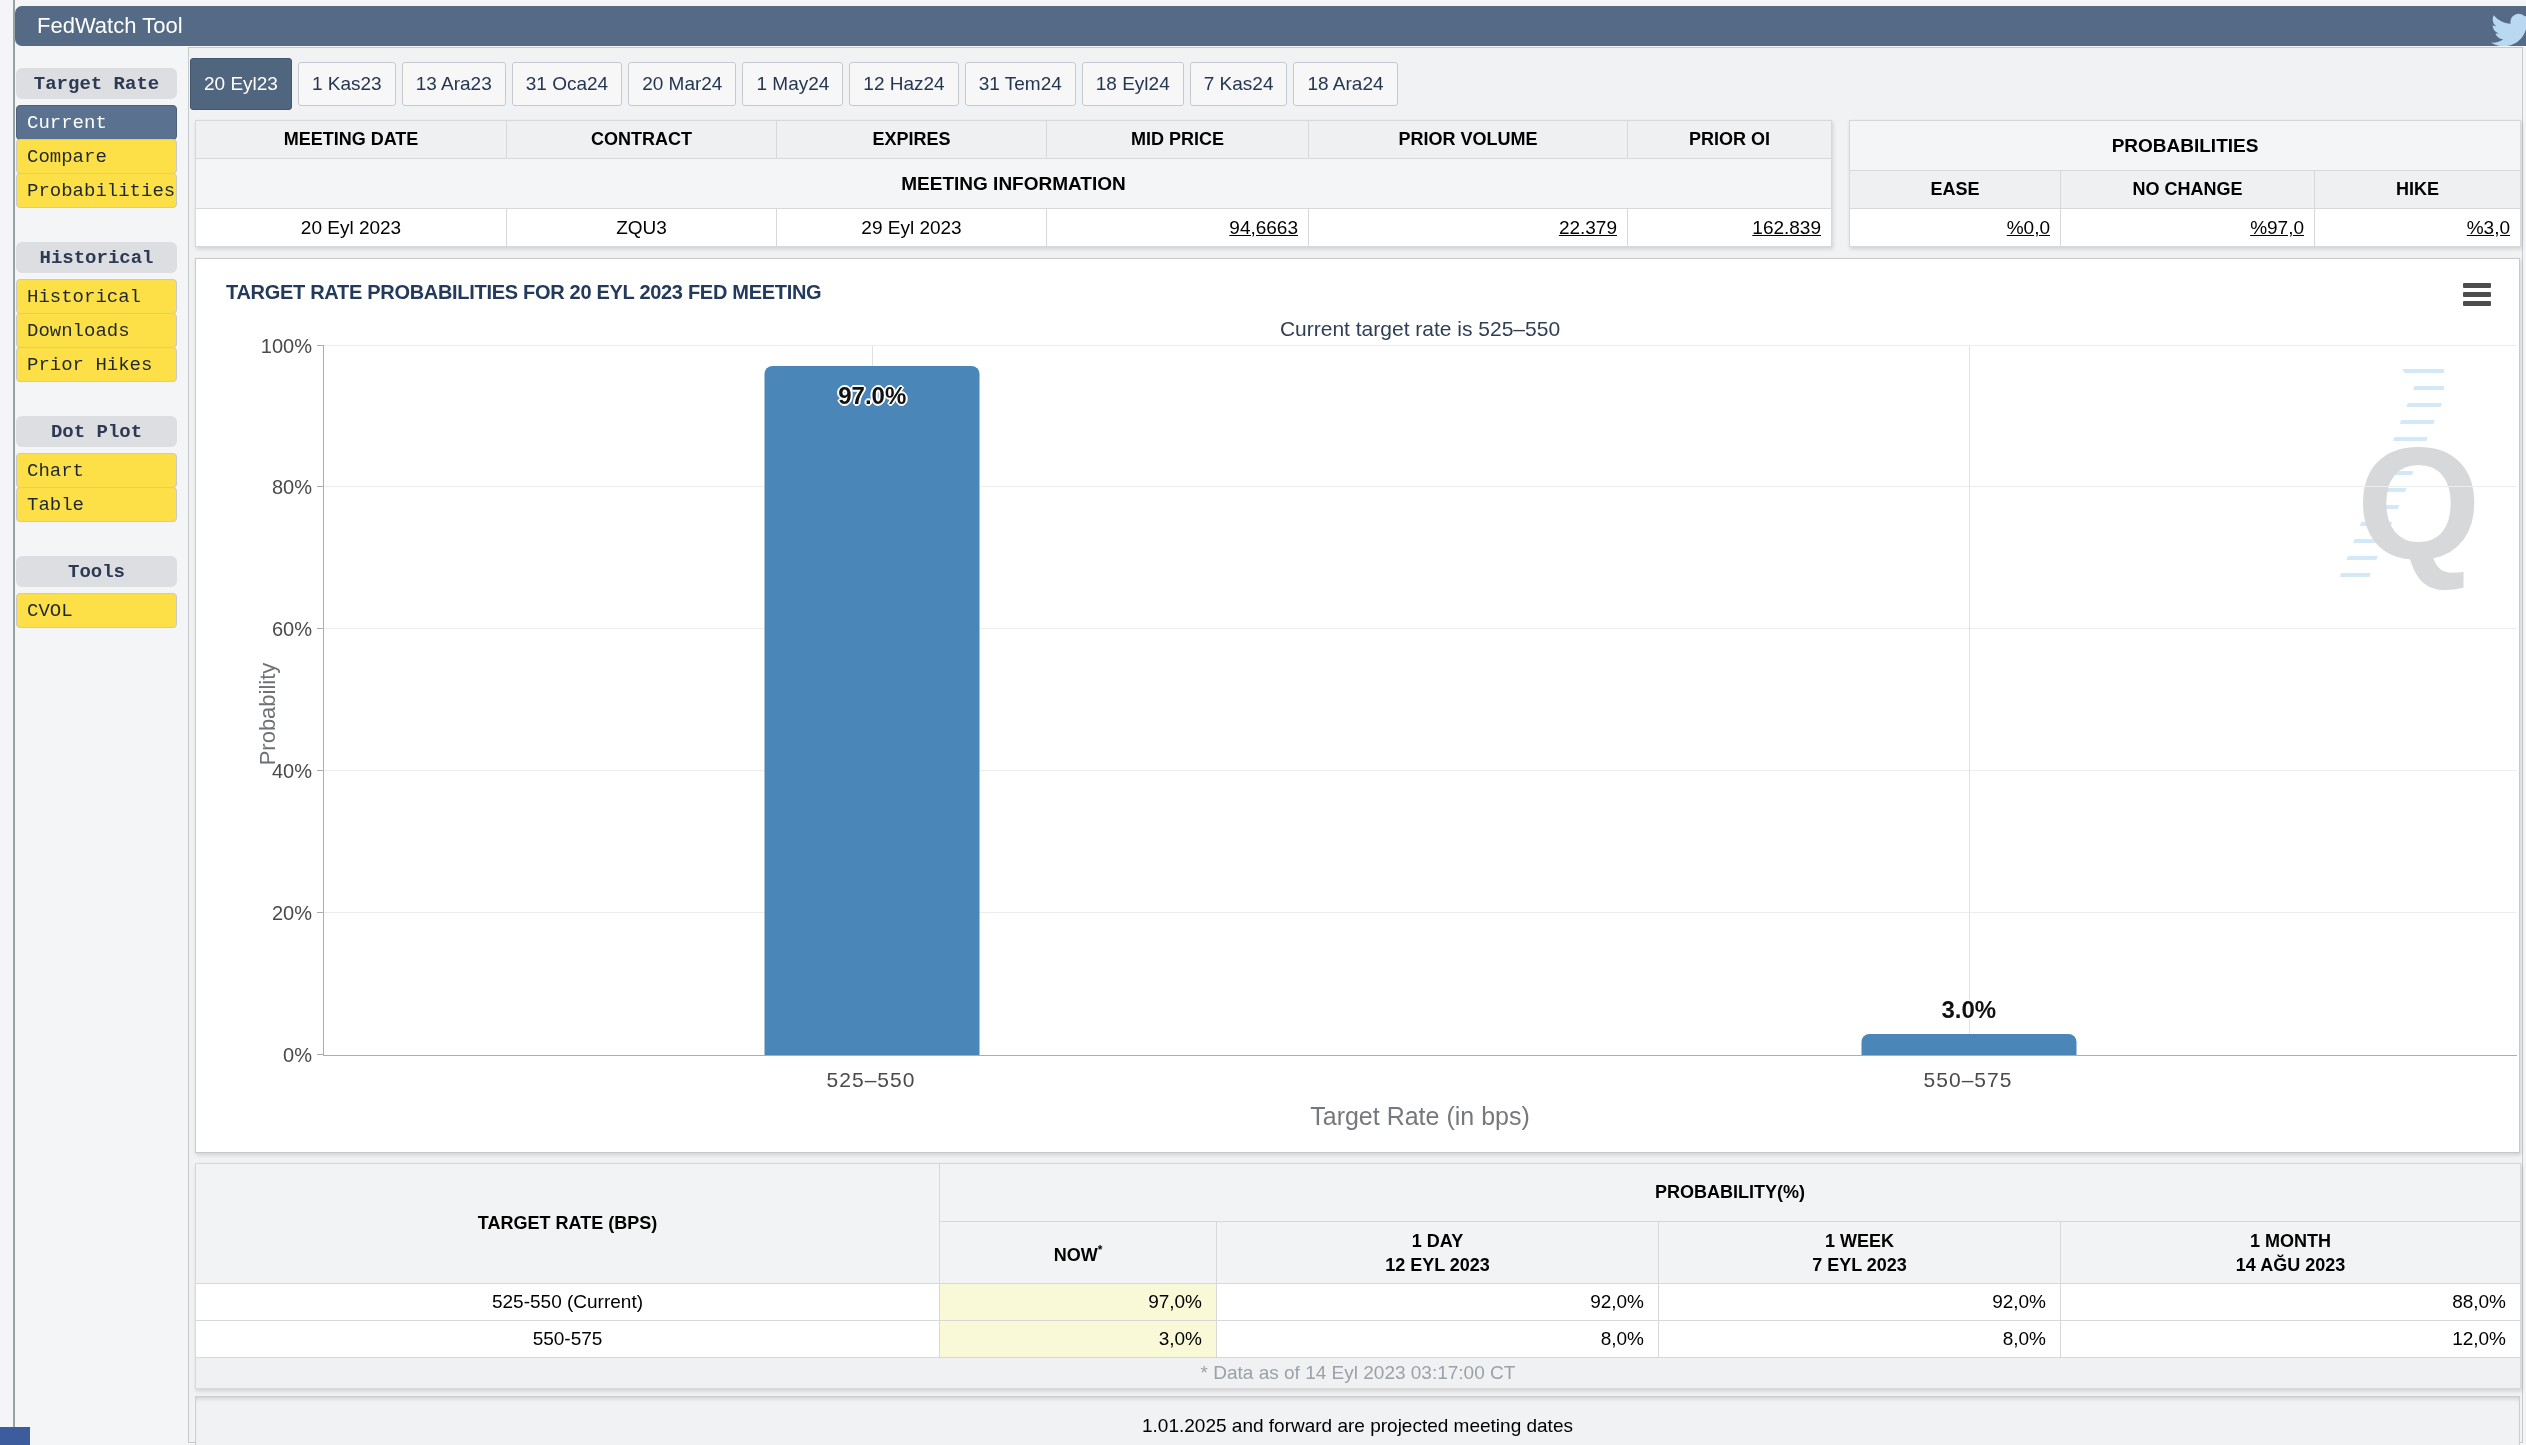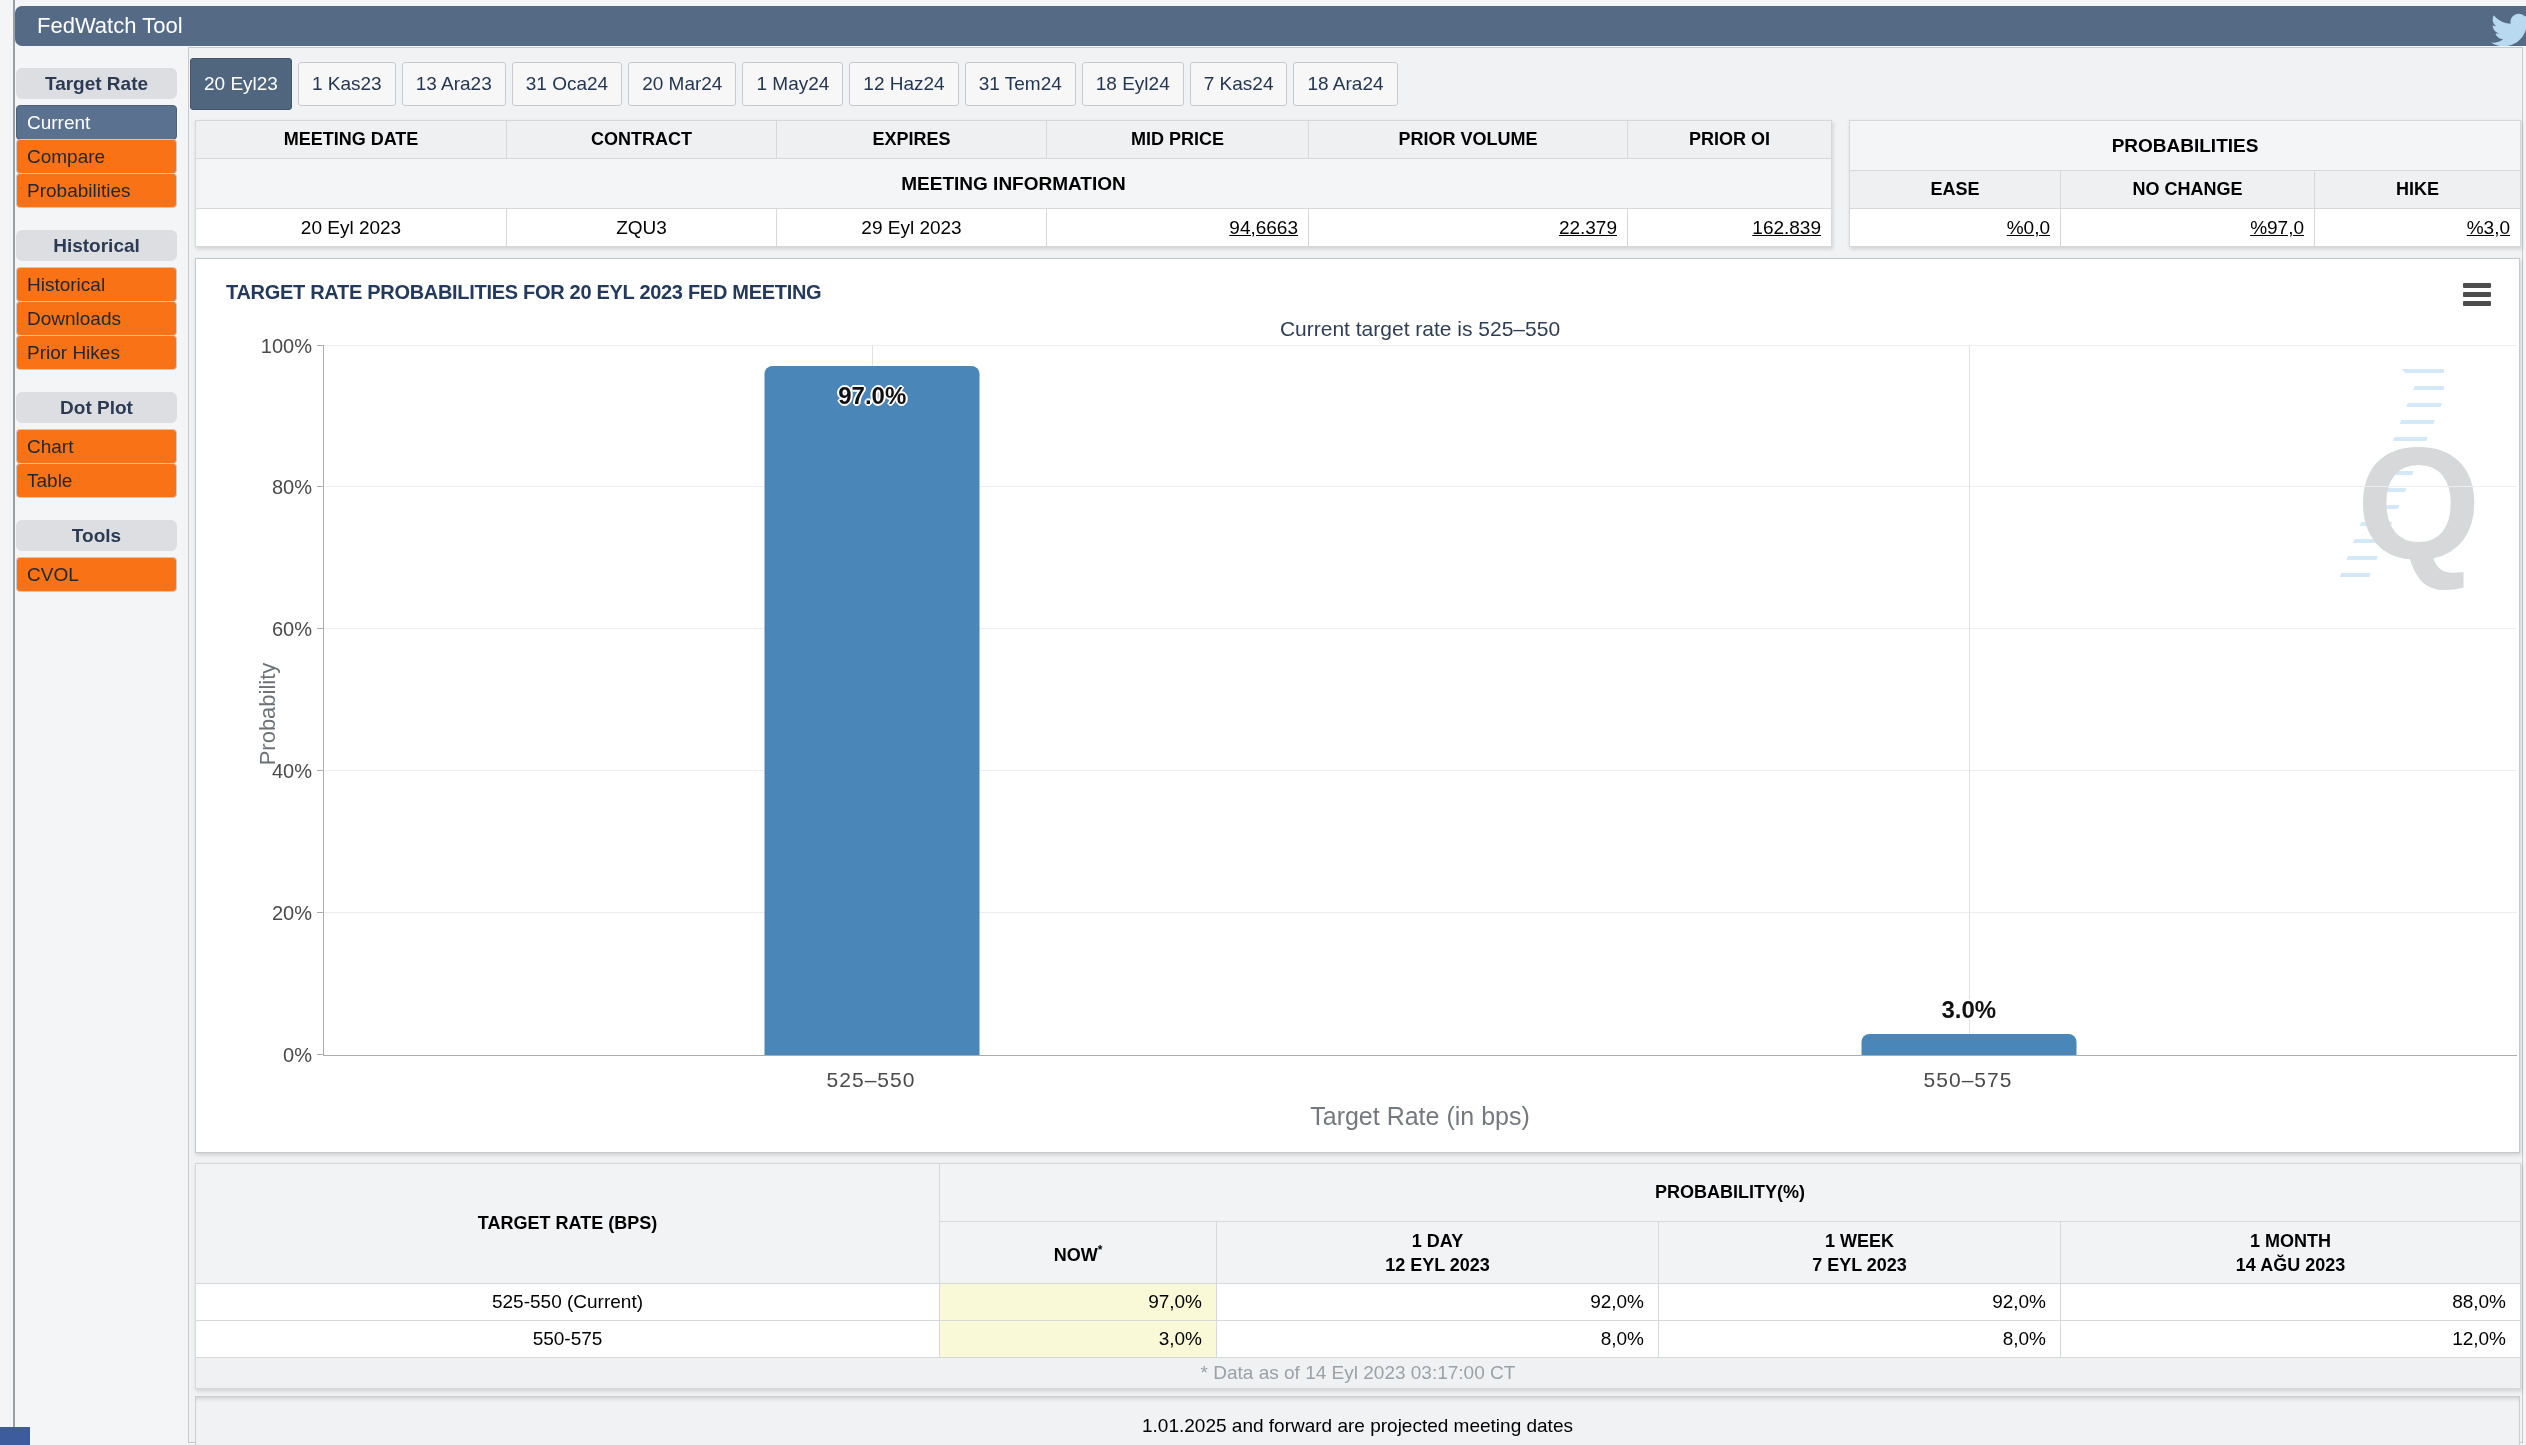--- a/index.html
+++ b/index.html
@@ -24,28 +24,28 @@
   .titlebar .bird {
     position:absolute; right:-8px; top:4px; width:46px; height:40px;
   }
   
   .content-outline {
     position:absolute; left:188px; top:47px; width:2335px; height:1396px;
     border:1px solid #c7cacd; background:#f0f2f3;
   }
   
   .sidebar { position:absolute; left:16px; top:68px; width:161px; }
-  .side-section { margin-bottom:22px; }
+  .side-section { margin-bottom:34px;font-family:Liberation Mono, monospace; }
   .side-header {
     height:31px; background:#dcdee1; border-radius:6px;
     display:flex; align-items:center; justify-content:center;
     font-weight:bold; font-size:19px; color:#2c3a54; margin-bottom:7px;
   }
   .side-item {
-    height:35px; background:#f97316; border:1px solid #c6c9cd; border-radius:4px;
+    height:35px; background:#fde047; border:1px solid #c6c9cd; border-radius:4px;
     display:flex; align-items:center; padding-left:10px;
     font-size:19px; color:#1e2732; margin-top:-1px; cursor:pointer;
   }
   .side-item.selected {
     background:#5a7290; border-color:#4d6179; color:#fff; border-radius:4px;
   }
   
   .tabs { position:absolute; left:190px; top:58px; display:flex; align-items:flex-start; }
   .tab {
     margin-right:6px; margin-top:4px; height:44px; padding:0 13px;

